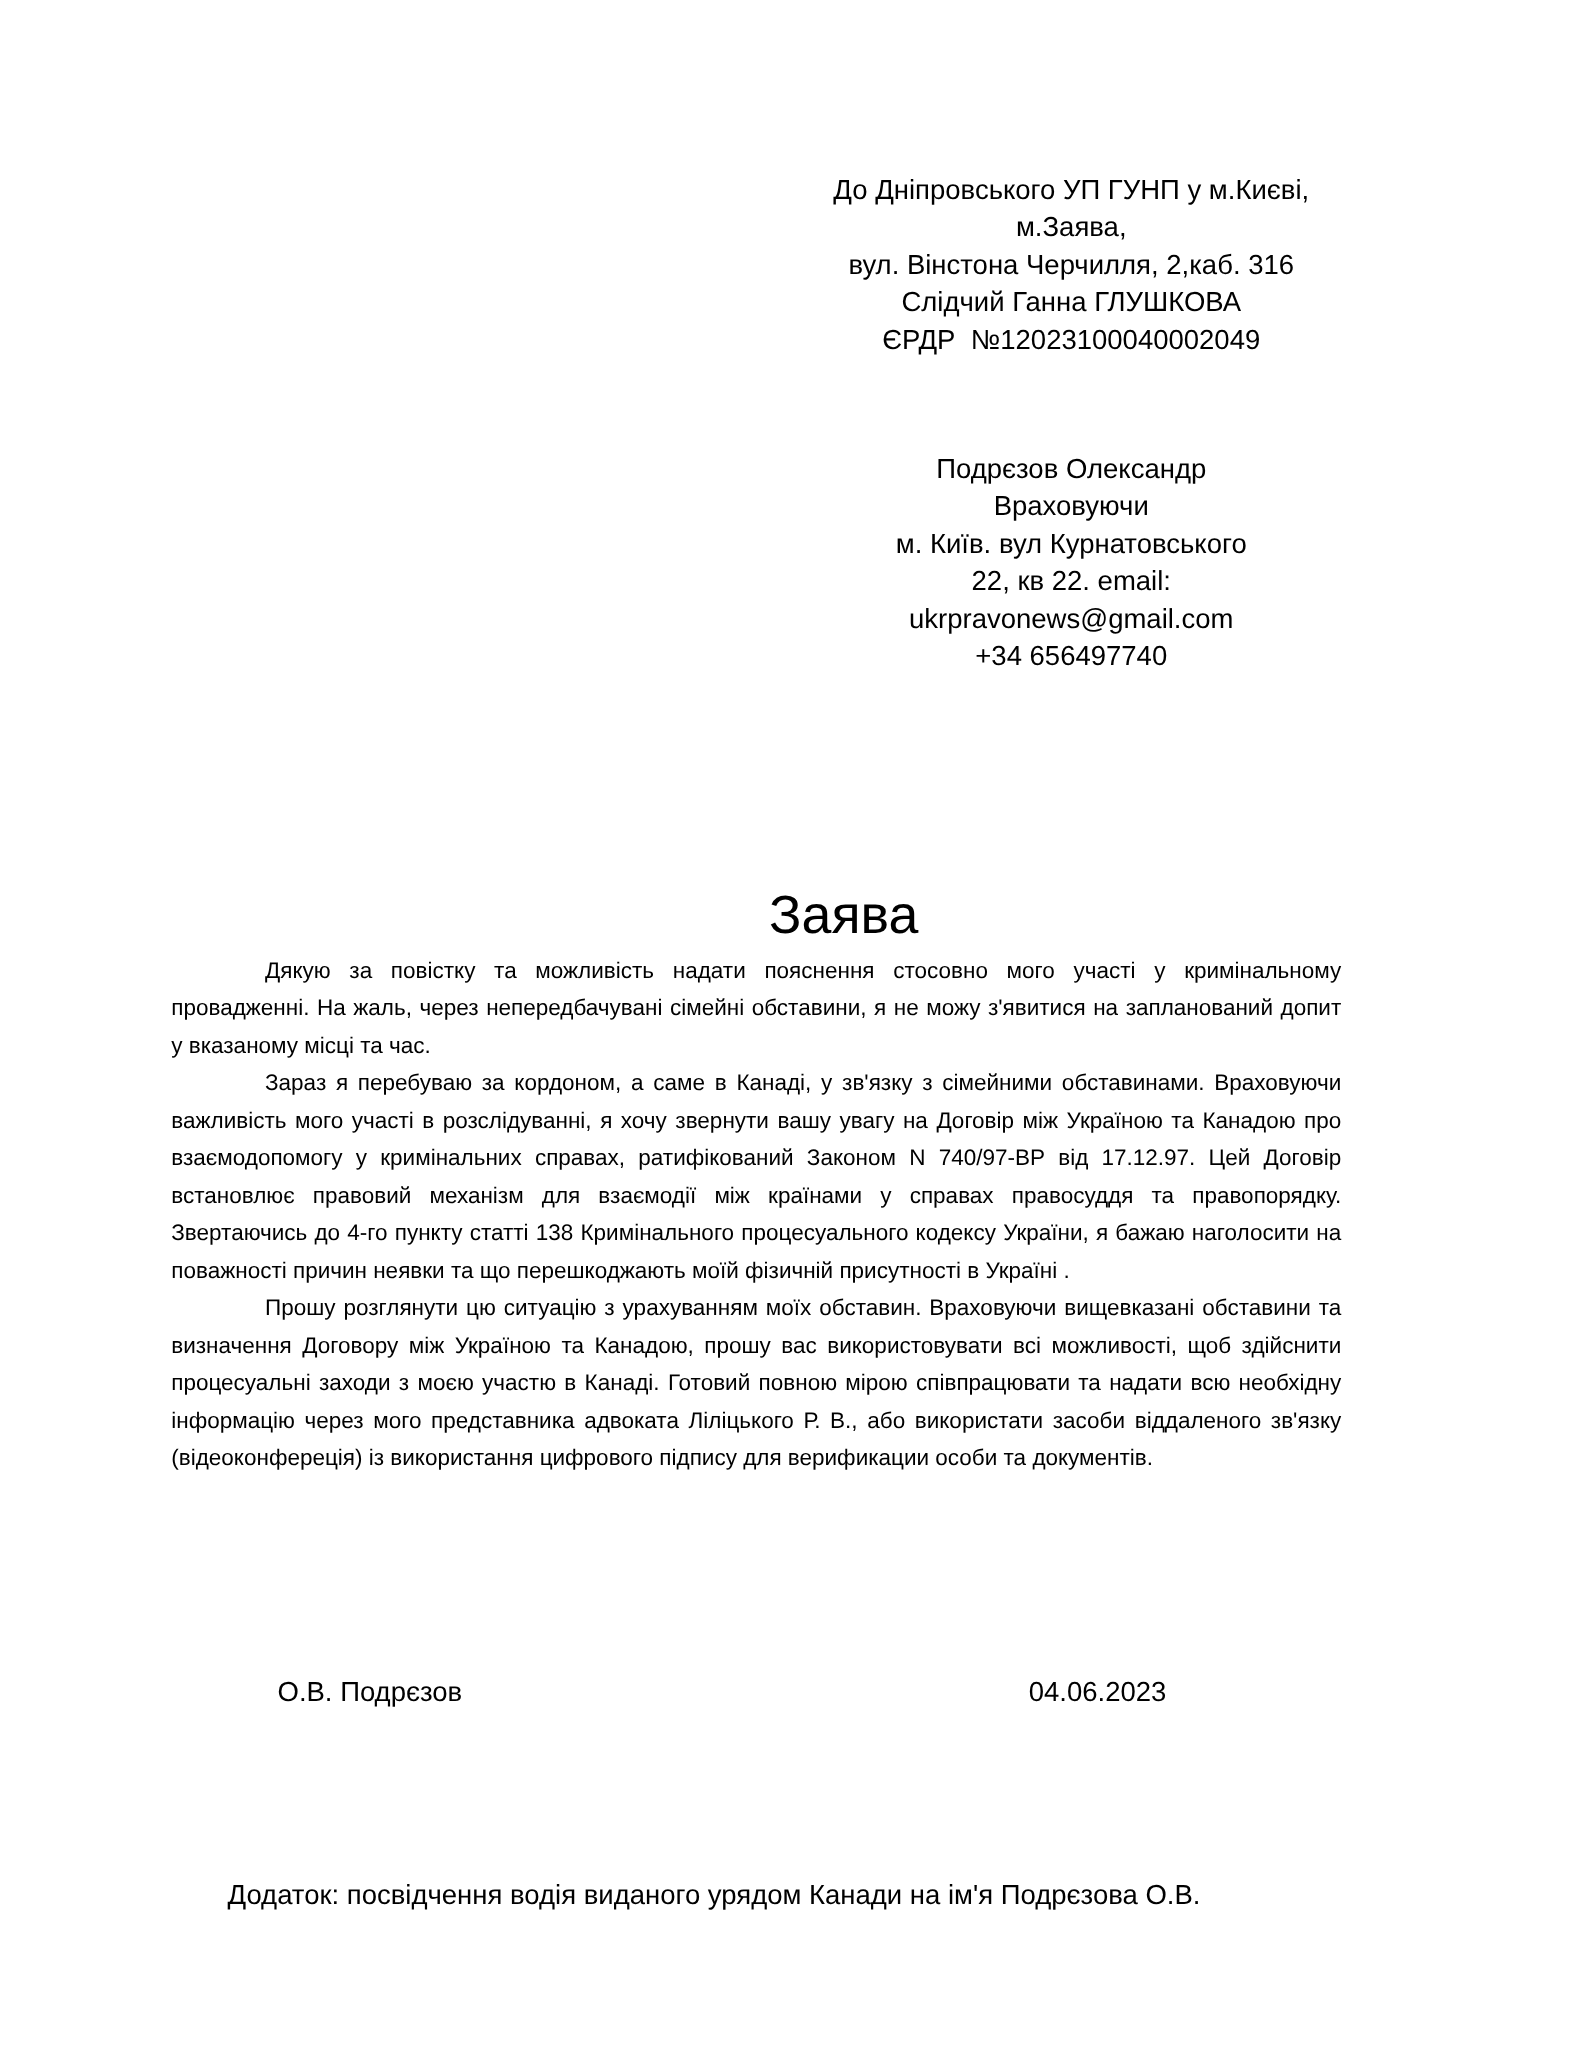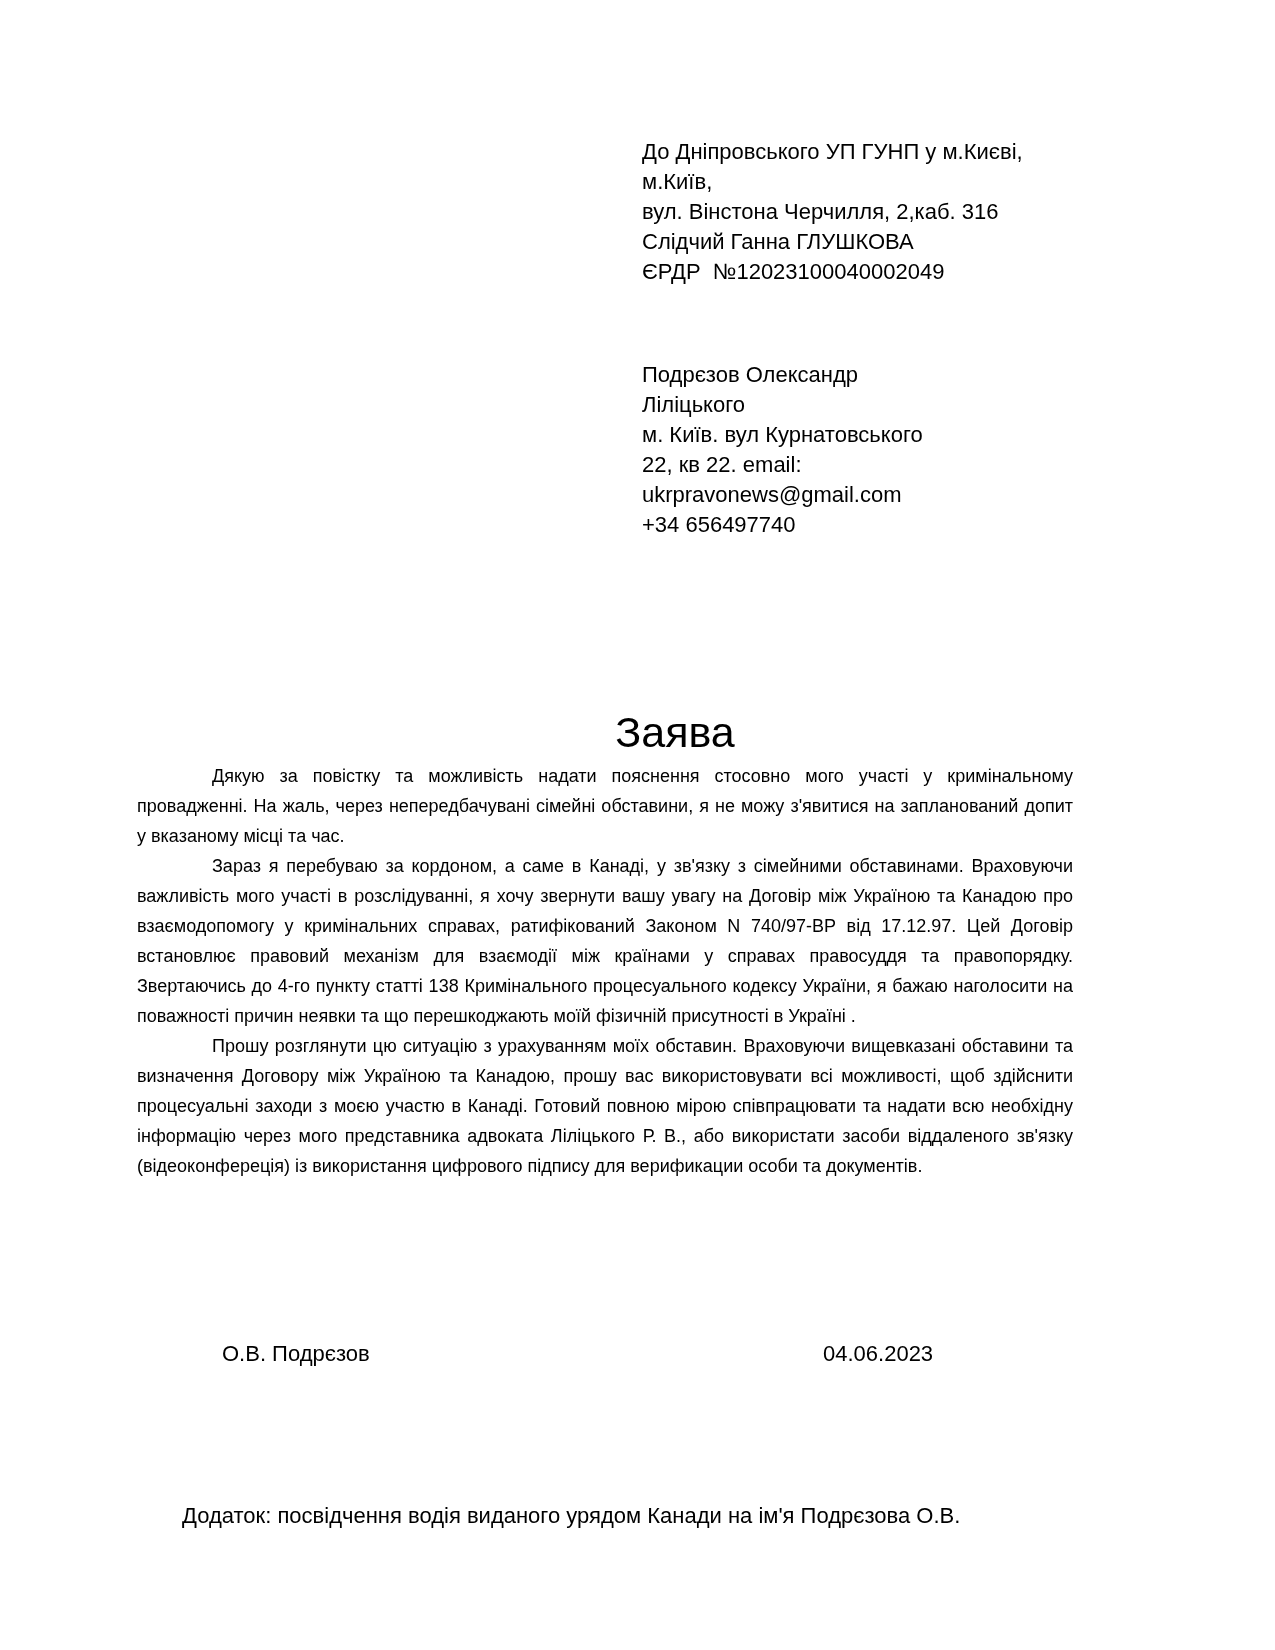--- a/index.html
+++ b/index.html
@@ -15,21 +15,21 @@
     color: #000000;
     font-family: "Liberation Sans", sans-serif;
     overflow: hidden;
   }
   .addr-block {
     position: absolute;
     left: 642px;
     width: 430px;
     font-size: 22px;
     line-height: 30px;
-    text-align: left;
+    text-align: center;
   }
   .addr-block div {
     white-space: pre-wrap;
   }
   #recipient-block { top: 137px; }
   #sender-block   { top: 360px; }
   .doc-title {
     position: absolute;
     top: 713px;
     left: 675px;
@@ -78,29 +78,29 @@
     margin-top: 44px;
   }
 </style>
 </head>
 <body>
 
 <div class="page">
 
   <div class="addr-block" id="recipient-block">
     <div>До Дніпровського УП ГУНП у м.Києві,</div>
-    <div>м.Київ,</div>
+    <div>м.Заява,</div>
     <div>вул. Вінстона Черчилля, 2,каб. 316</div>
     <div>Слідчий Ганна ГЛУШКОВА</div>
     <div>ЄРДР  №12023100040002049</div>
   </div>
 
   <div class="addr-block" id="sender-block">
     <div>Подрєзов Олександр</div>
-    <div>Ліліцького</div>
+    <div>Враховуючи</div>
     <div>м. Київ. вул Курнатовського</div>
     <div>22, кв 22. email:</div>
     <div>ukrpravonews@gmail.com</div>
     <div>+34 656497740</div>
   </div>
 
   <div class="doc-title">Заява</div>
 
   <div class="body-text">
     <p>Дякую за повістку та можливість надати пояснення стосовно мого участі у кримінальному провадженні. На жаль, через непередбачувані сімейні обставини, я не можу з'явитися на запланований допит у вказаному місці та час.</p>

